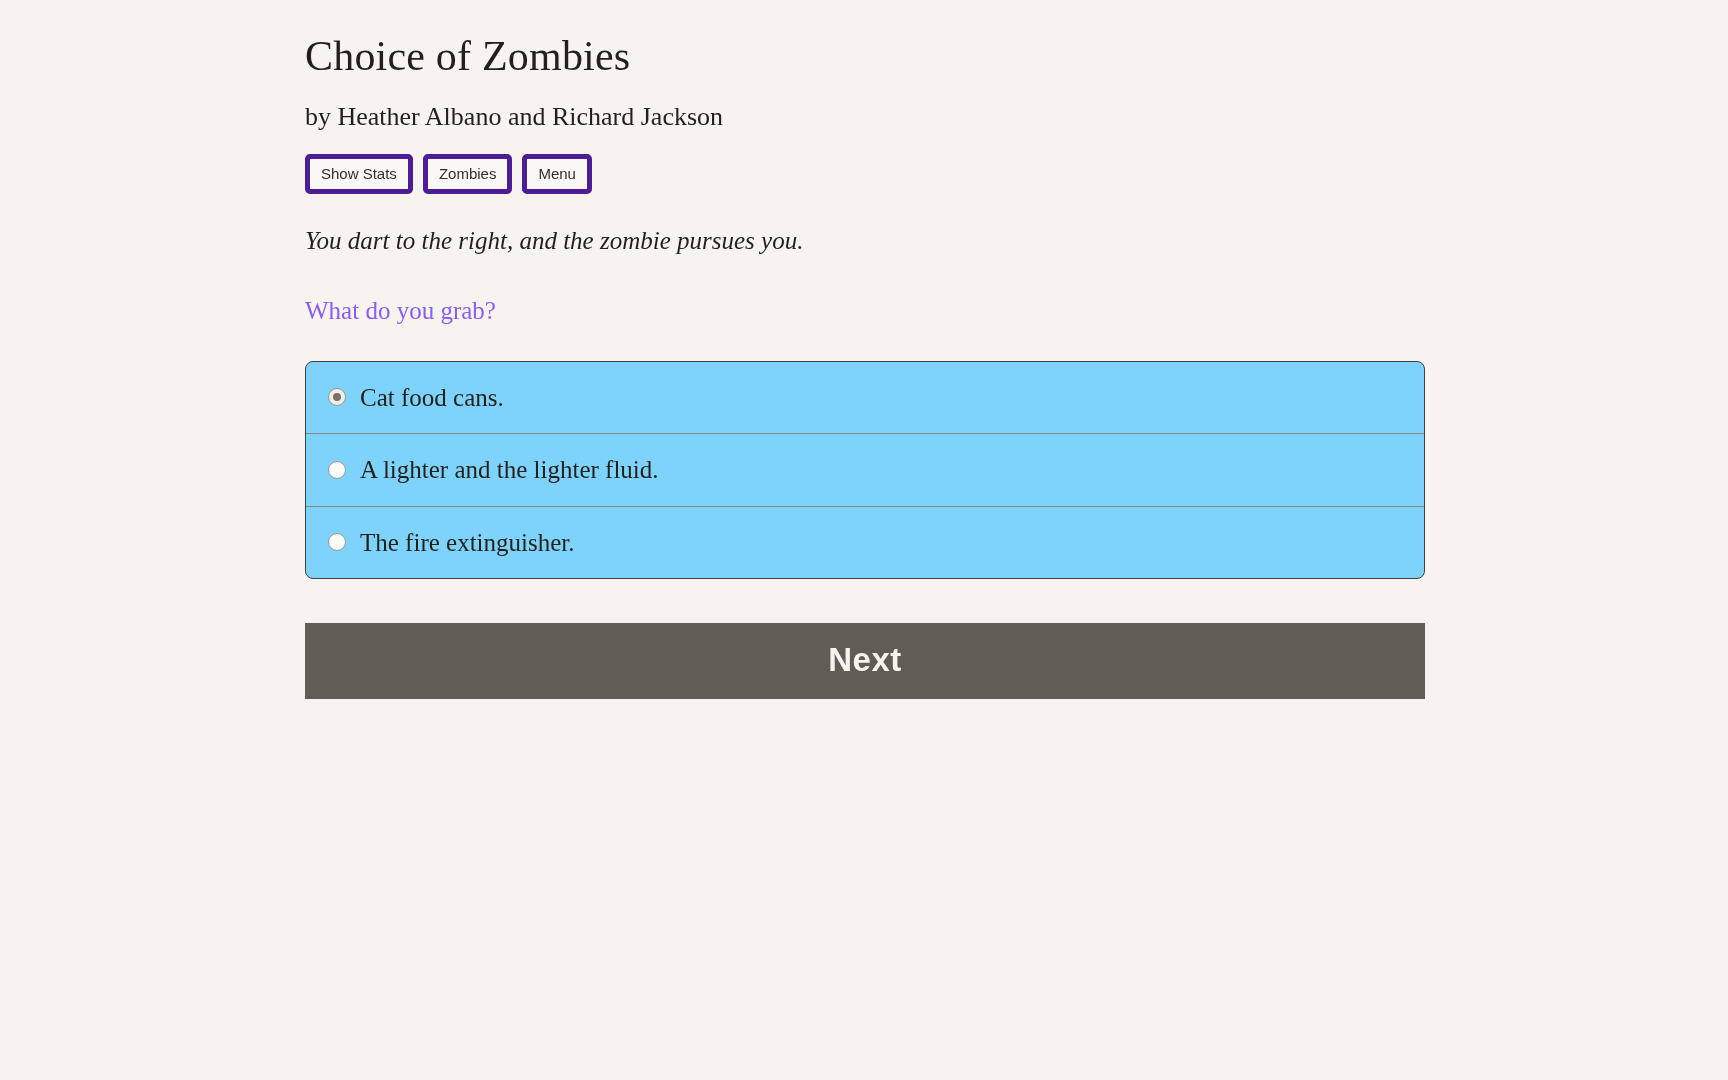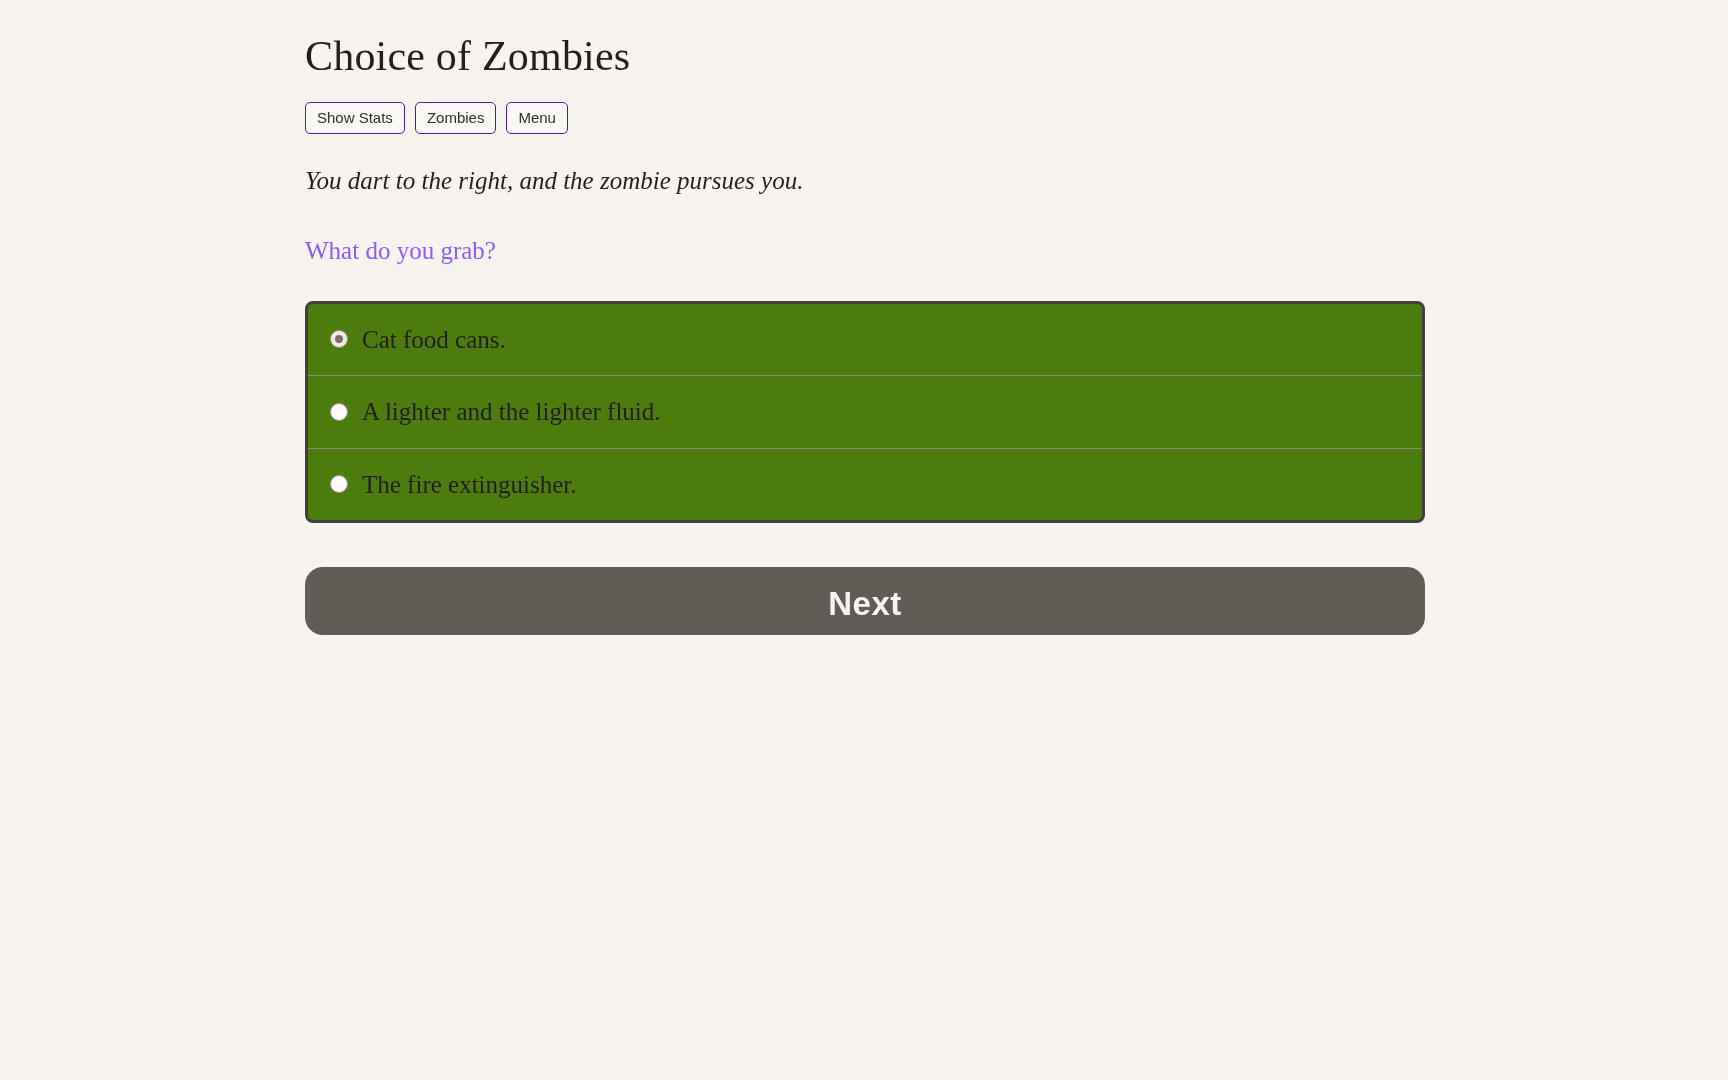--- a/index.html
+++ b/index.html
@@ -46,21 +46,21 @@
     display: flex;
     gap: 10px;
     align-items: center;
   }
   .small-btn {
     font-family: "Liberation Sans", sans-serif;
     font-size: 15px;
     line-height: 1;
     color: #2f2f2f;
     background: #faf8f5;
-    border: 1px solid #4c1d95;
+    border: 5px solid #4c1d95;
     border-radius: 5px;
     padding: 7px 11px 8px 11px;
     cursor: pointer;
   }
   .story-text {
     font-family: "Liberation Serif", serif;
     font-size: 25px;
     line-height: 1.35;
     margin: 30px 0 0 0;
     color: #231f1c;
@@ -68,23 +68,23 @@
   }
   .question-text {
     font-family: "Liberation Serif", serif;
     font-size: 25px;
     line-height: 1.35;
     margin: 36px 0 0 0;
     color: #8b5cf6;
   }
   .choices {
     margin-top: 33px;
-    border: 3px solid #404040;
+    border: 1px solid #404040;
     border-radius: 8px;
-    background: #4d7c0f;
+    background: #7dd3fc;
     overflow: hidden;
   }
   .choice {
     display: flex;
     align-items: center;
     gap: 14px;
     padding: 22px 20px 22px 22px;
     border-bottom: 1px solid #8c8880;
     cursor: pointer;
     min-height: 36px;
@@ -120,37 +120,38 @@
     color: #231f1c;
     line-height: 1.1;
   }
   .next-btn {
     display: block;
     width: 100%;
     margin-top: 44px;
     background: #605c56;
     color: #f7f4f0;
     border: none;
-    border-radius: 18px;
+    border-radius: 0;
     font-family: "Liberation Sans", sans-serif;
     font-weight: bold;
     font-size: 33px;
     letter-spacing: 0.5px;
-    padding: 18px 0 12px 0;
+    padding: 18px 0 20px 0;
     cursor: pointer;
   }
 </style>
 </head>
 <body>
 
 <div class="page">
   <div class="content">
 
     <h1 class="game-title">Choice of Zombies</h1>
 
+    <p class="byline">by Heather Albano and Richard Jackson</p>
 
     <div class="button-bar">
       <button class="small-btn">Show Stats</button>
       <button class="small-btn">Zombies</button>
       <button class="small-btn">Menu</button>
     </div>
 
     <p class="story-text">You dart to the right, and the zombie pursues you.</p>
 
     <p class="question-text">What do you grab?</p>

